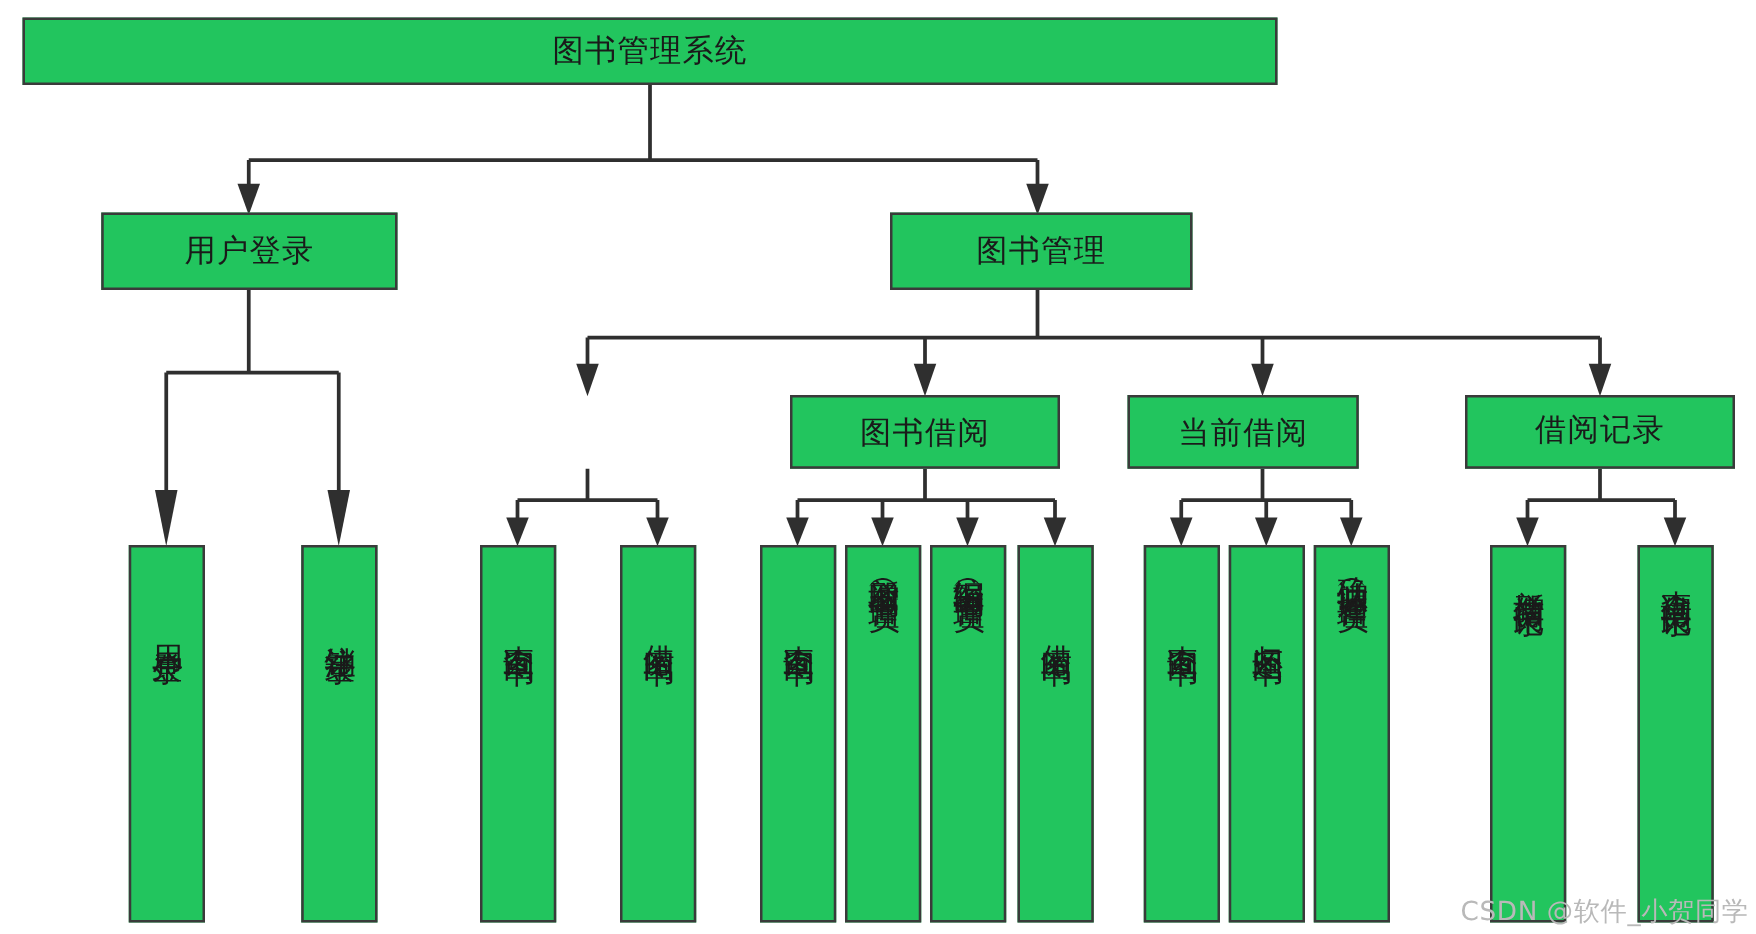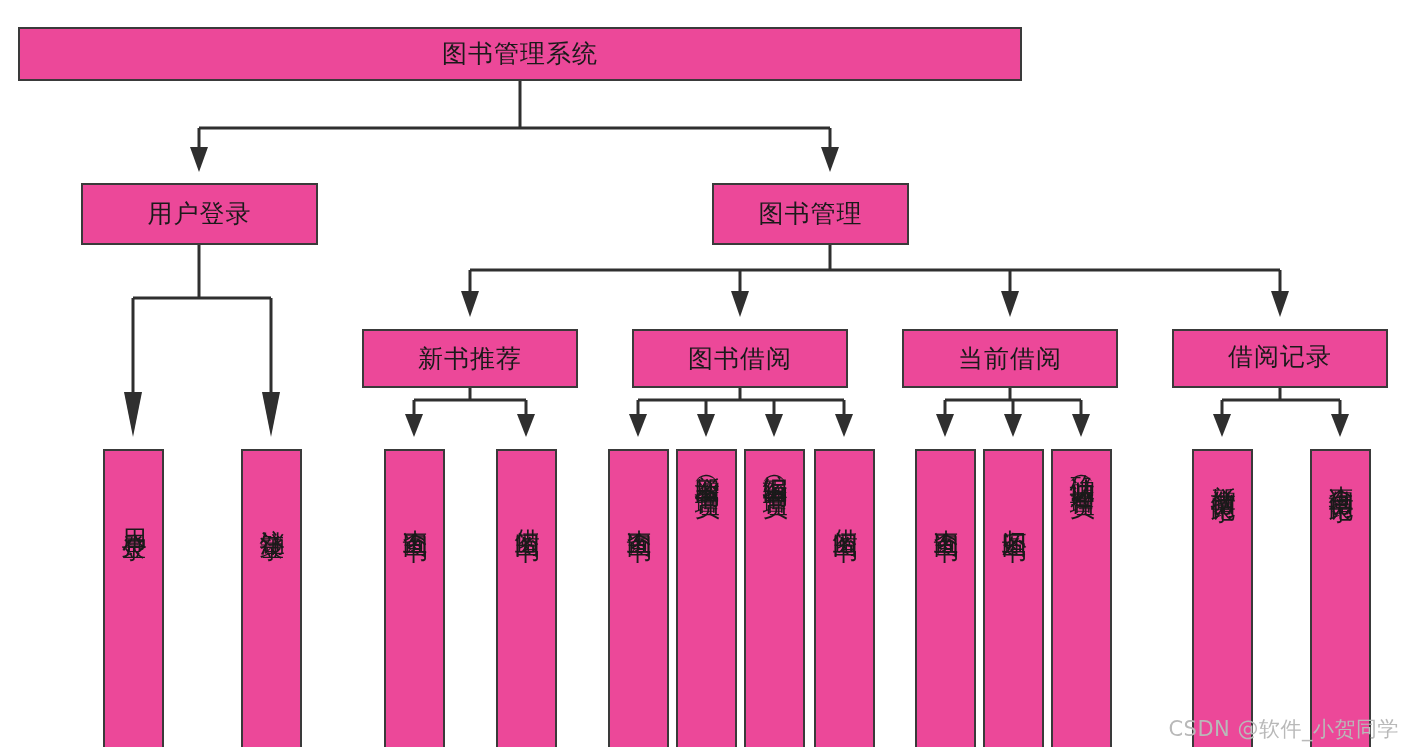--- a/index.html
+++ b/index.html
@@ -22,27 +22,26 @@
     position: absolute;
     left: 0;
     top: 0;
     width: 1405px;
     height: 747px;
     pointer-events: none;
   }
   .node {
     position: absolute;
     box-sizing: border-box;
-    background: #ec4899;
+    background: #22c55e;
     border: 2.5px solid #3a3a3a;
     display: flex;
     align-items: center;
     justify-content: center;
     color: #1a1a1a;
-    margin-top: 13px;
   }
   .node-h .node-label {
     font-size: 25px;
     letter-spacing: 1px;
     line-height: 1.1;
     white-space: nowrap;
   }
   .node-v {
     align-items: flex-start;
     justify-content: center;
@@ -166,33 +165,30 @@
   </svg>
 
   <div class="node node-h" style="left:18px; top:14px; width:1004px; height:54px;">
     <span class="node-label">图书管理系统</span>
   </div>
 
   <div class="node node-h" style="left:81px; top:170px; width:237px; height:62px;">
     <span class="node-label">用户登录</span>
   </div>
 
-  <div class="node node-h" style="left:712px; top:170px; width:197px; height:62px;">
+  <div class="node node-h" style="left:712px; top:170px; width:242px; height:62px;">
     <span class="node-label">图书管理</span>
   </div>
 
-  <div class="node node-h" style="left:362px; top:316px; width:216px; height:59px;">
-    <span class="node-label">新书推荐</span>
-  </div>
 
   <div class="node node-h" style="left:632px; top:316px; width:216px; height:59px;">
     <span class="node-label">图书借阅</span>
   </div>
 
-  <div class="node node-h" style="left:902px; top:316px; width:216px; height:59px;">
+  <div class="node node-h" style="left:902px; top:316px; width:185px; height:59px;">
     <span class="node-label">当前借阅</span>
   </div>
 
   <div class="node node-h" style="left:1172px; top:316px; width:216px; height:59px;font-family:Liberation Mono, monospace;">
     <span class="node-label">借阅记录</span>
   </div>
 
   <div class="node node-v pad-mid" style="left:103px; top:436px; width:61px; height:302px;">
     <span class="node-label">用户登录</span>
   </div>

